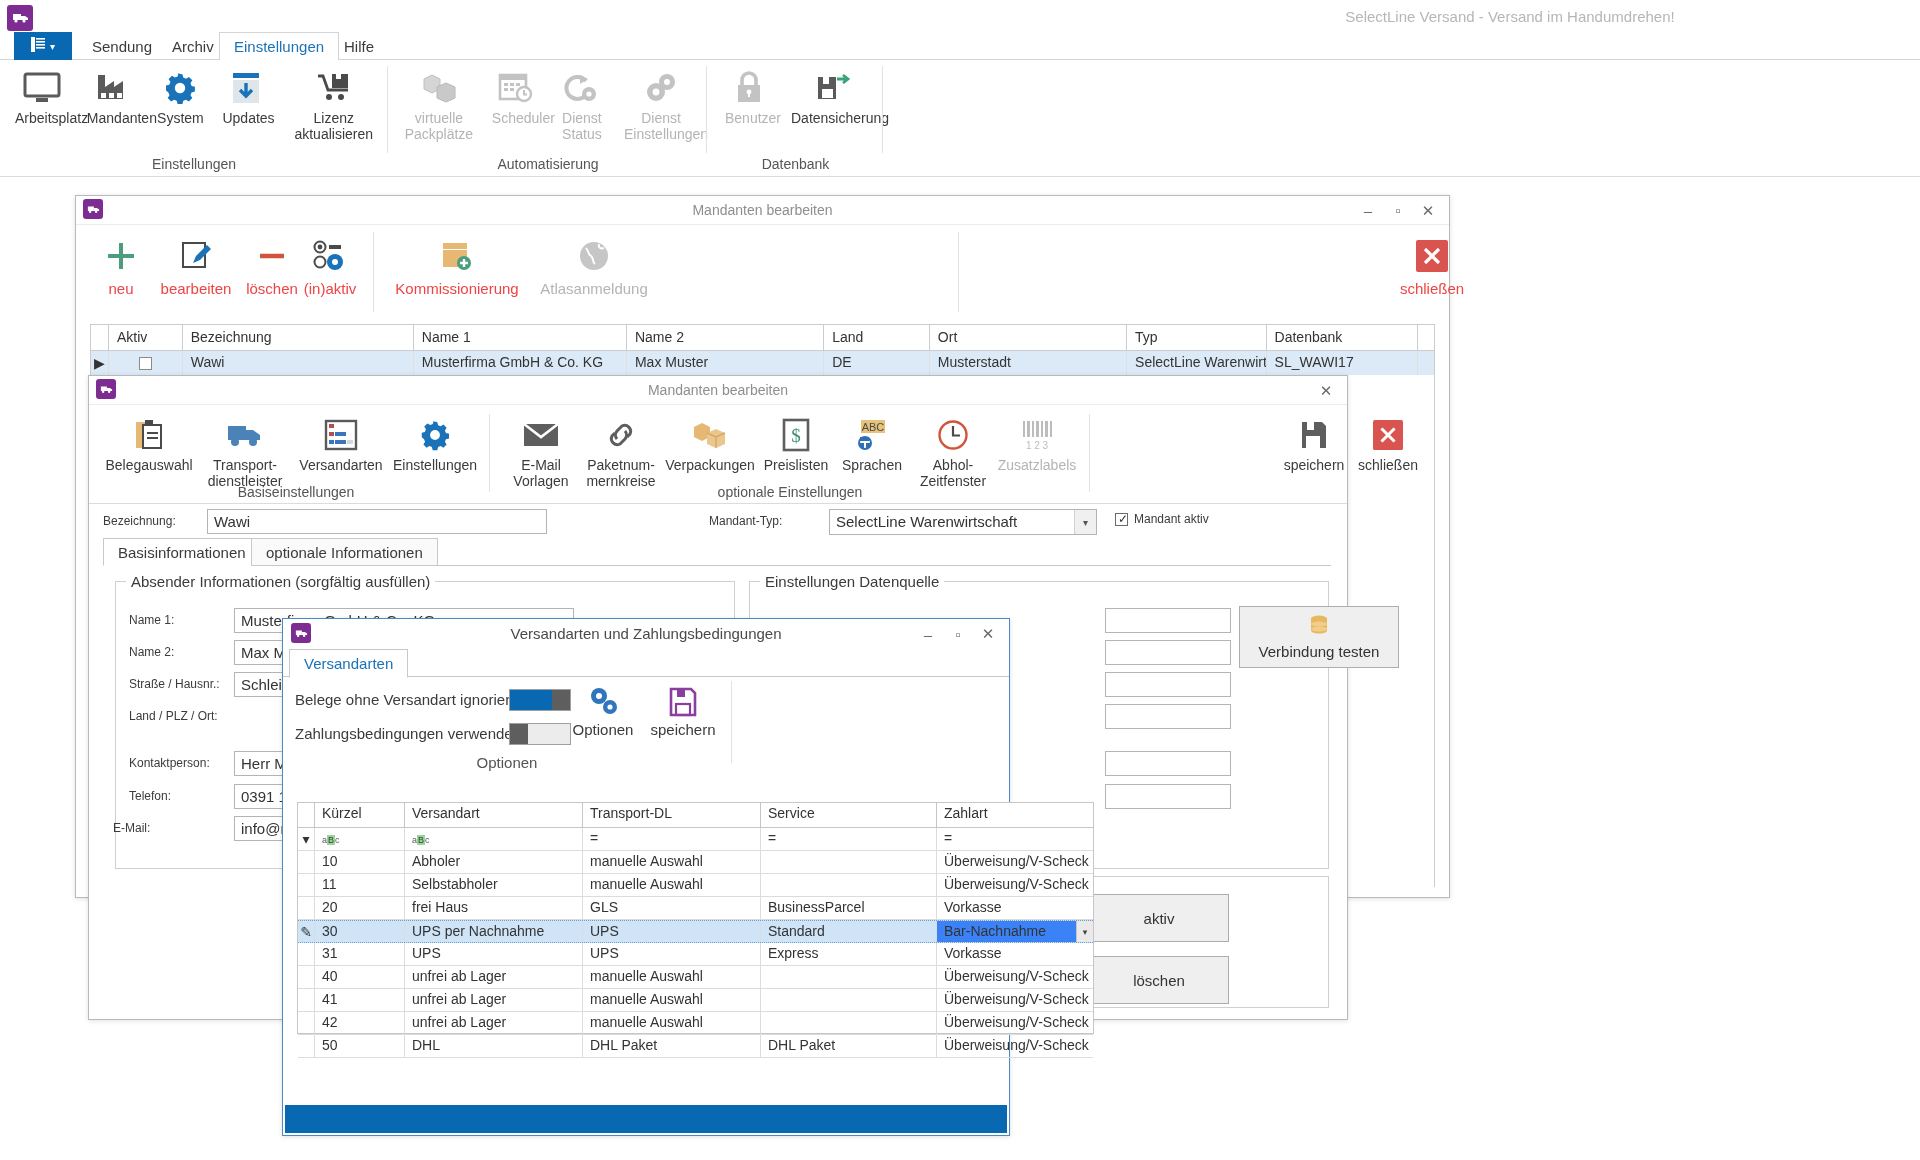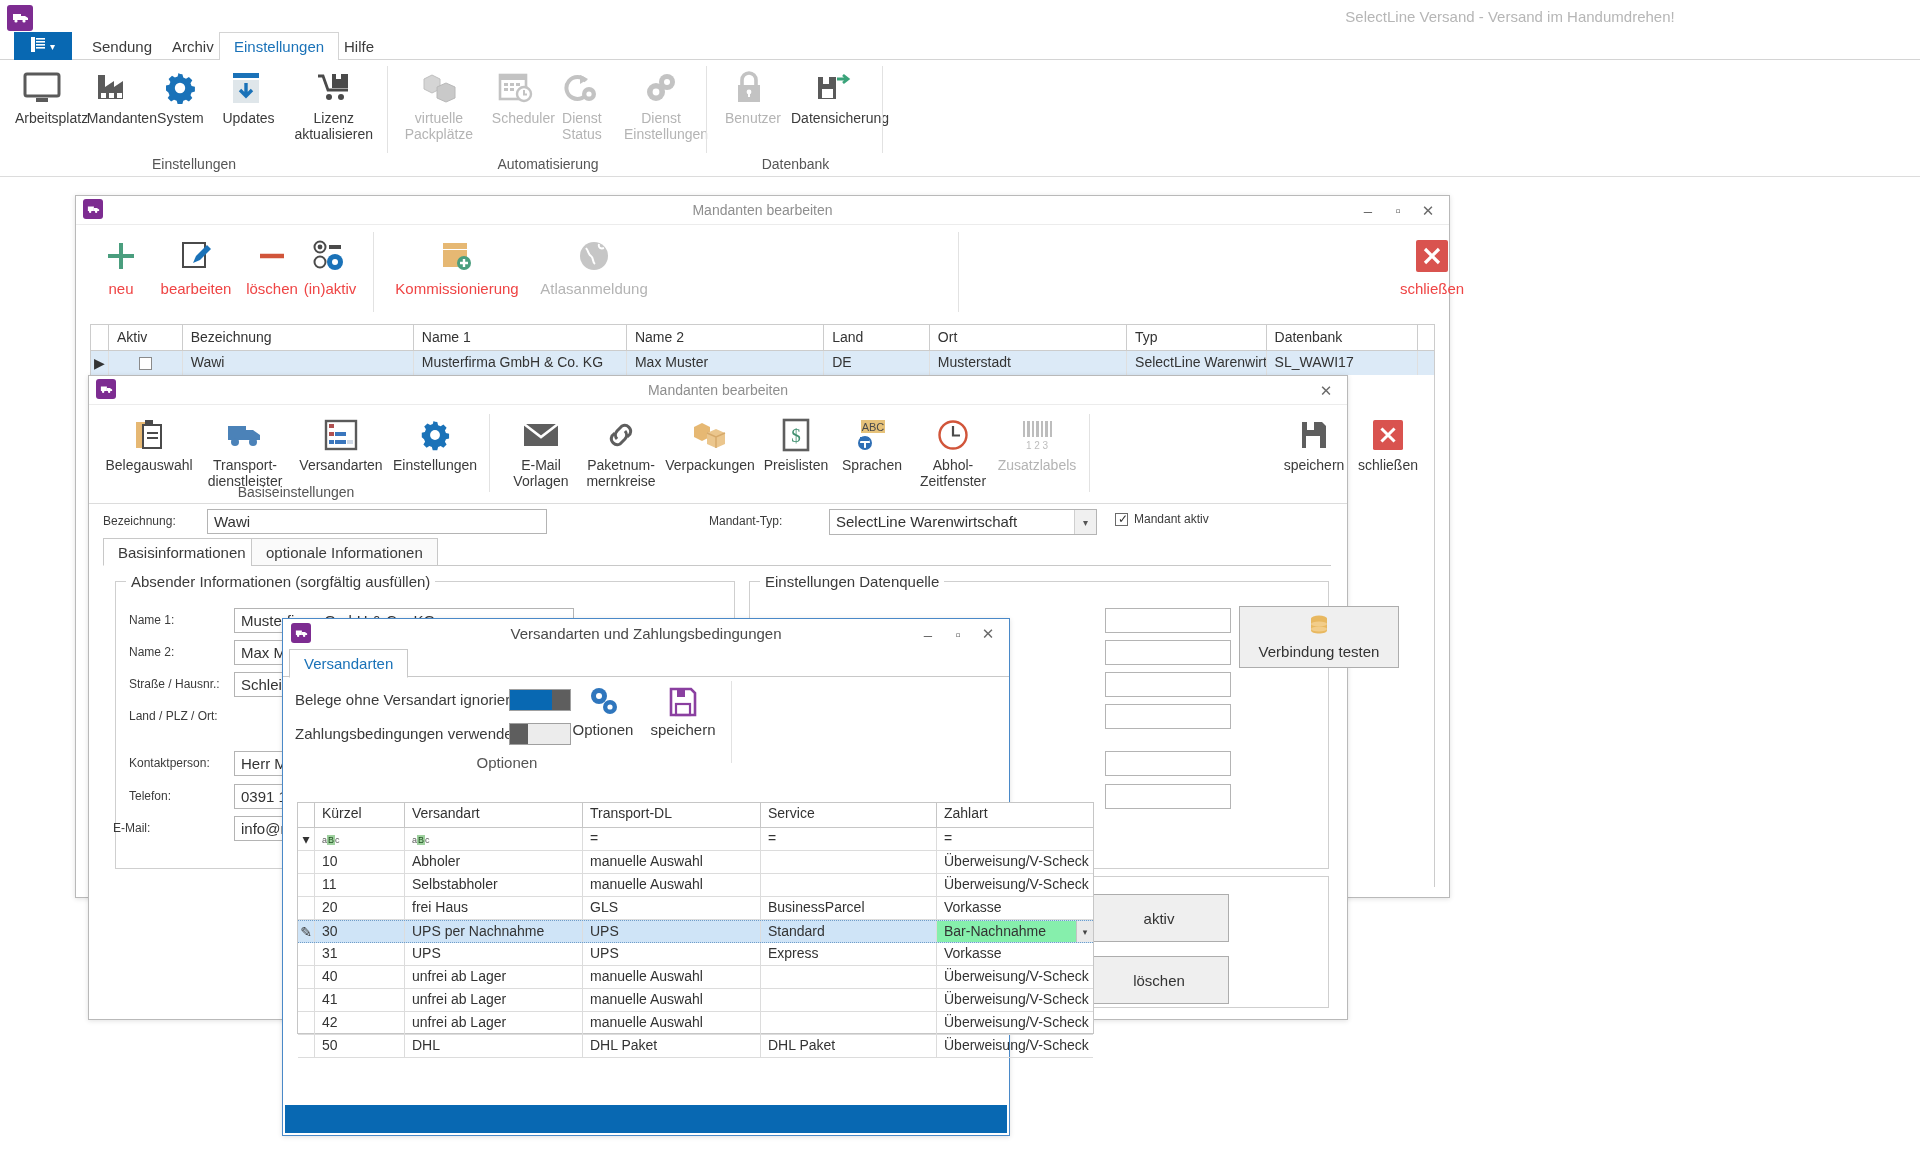--- a/index.html
+++ b/index.html
@@ -622,20 +622,21 @@
     <div class="w2item" style="left:1262px;width:74px;">
       <div class="ico">
         <svg width="30" height="30" viewBox="0 0 32 32">
             <rect width="32" height="32" rx="2" fill="#d9534f"></rect>
             <path d="M9 9l14 14M23 9L9 23" stroke="#fff" stroke-width="3.2"></path>
           </svg>
       </div>
       <div class="lbl">schließen</div>
     </div>
     <div class="w2glabel" style="left:14px;width:386px;">Basiseinstellungen</div>
+    <div class="w2glabel" style="left:413px;width:576px;">optionale Einstellungen</div>
   </div>
 
   <div class="flbl" style="left:14px;top:138px;">Bezeichnung:</div>
   <div class="fin" style="left:118px;top:133px;width:340px;">Wawi</div>
   <div class="flbl" style="left:620px;top:138px;">Mandant-Typ:</div>
   <div class="fsel" style="left:740px;top:133px;width:268px;">
     <div class="v">SelectLine Warenwirtschaft</div>
     <div class="ar">▾</div>
   </div>
   <div style="position:absolute;left:1026px;top:136px;display:flex;align-items:center;gap:6px;">
@@ -810,21 +811,21 @@
       <div class="c" style="width:176px">BusinessParcel</div>
       <div class="c" style="flex:1;border-right:none">Vorkasse</div>
     </div>
 
     <div class="r sel">
       <div class="c indcol">✎</div>
       <div class="c" style="width:90px">30</div>
       <div class="c" style="width:178px">UPS per Nachnahme</div>
       <div class="c" style="width:178px">UPS</div>
       <div class="c" style="width:176px">Standard</div>
-      <div class="c" style="flex:1;border-right:none;position:relative;background:#86efac;">
+      <div class="c" style="flex:1;border-right:none;position:relative;background:#3b82f6;">
         <span>Bar-Nachnahme</span>
         <span class="cellcombo">▾</span>
       </div>
     </div>
 
     <div class="r">
       <div class="c indcol"></div>
       <div class="c" style="width:90px">31</div>
       <div class="c" style="width:178px">UPS</div>
       <div class="c" style="width:178px">UPS</div>

